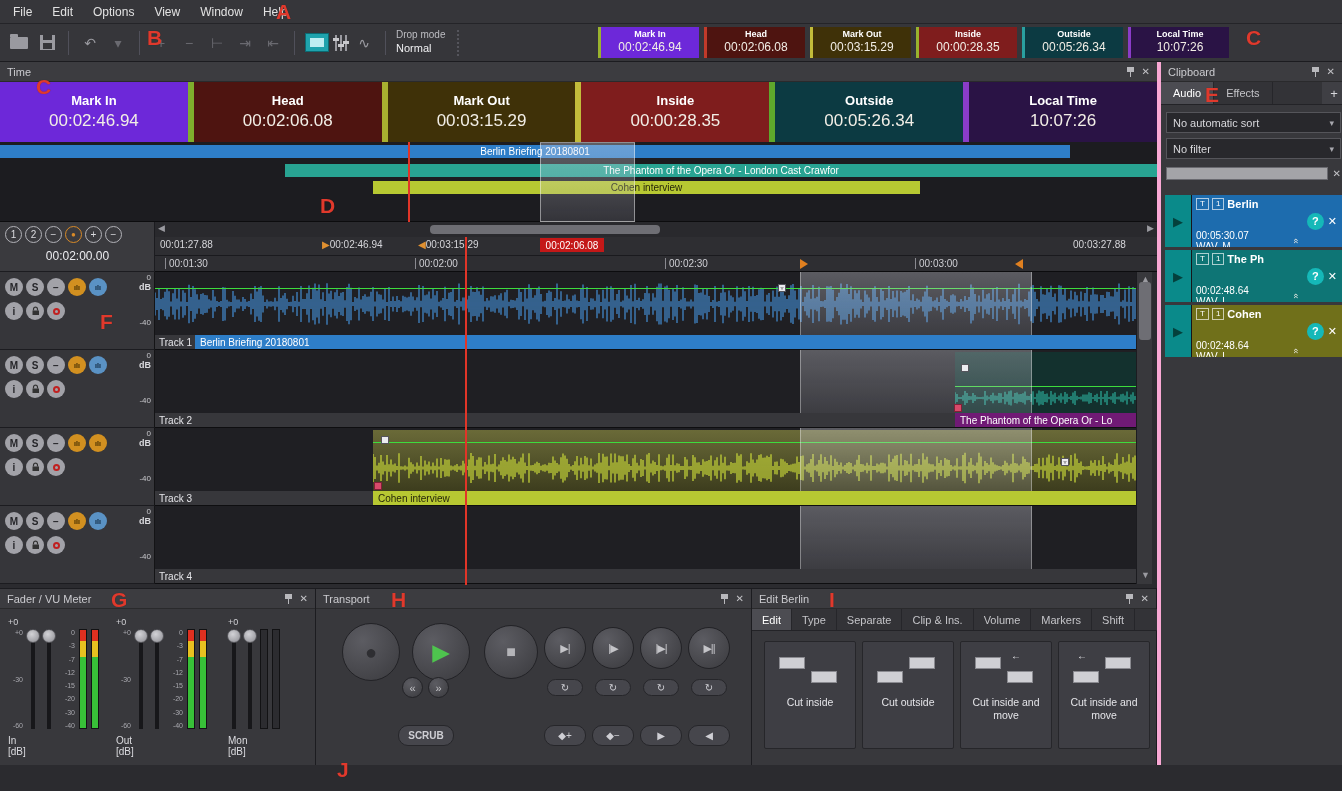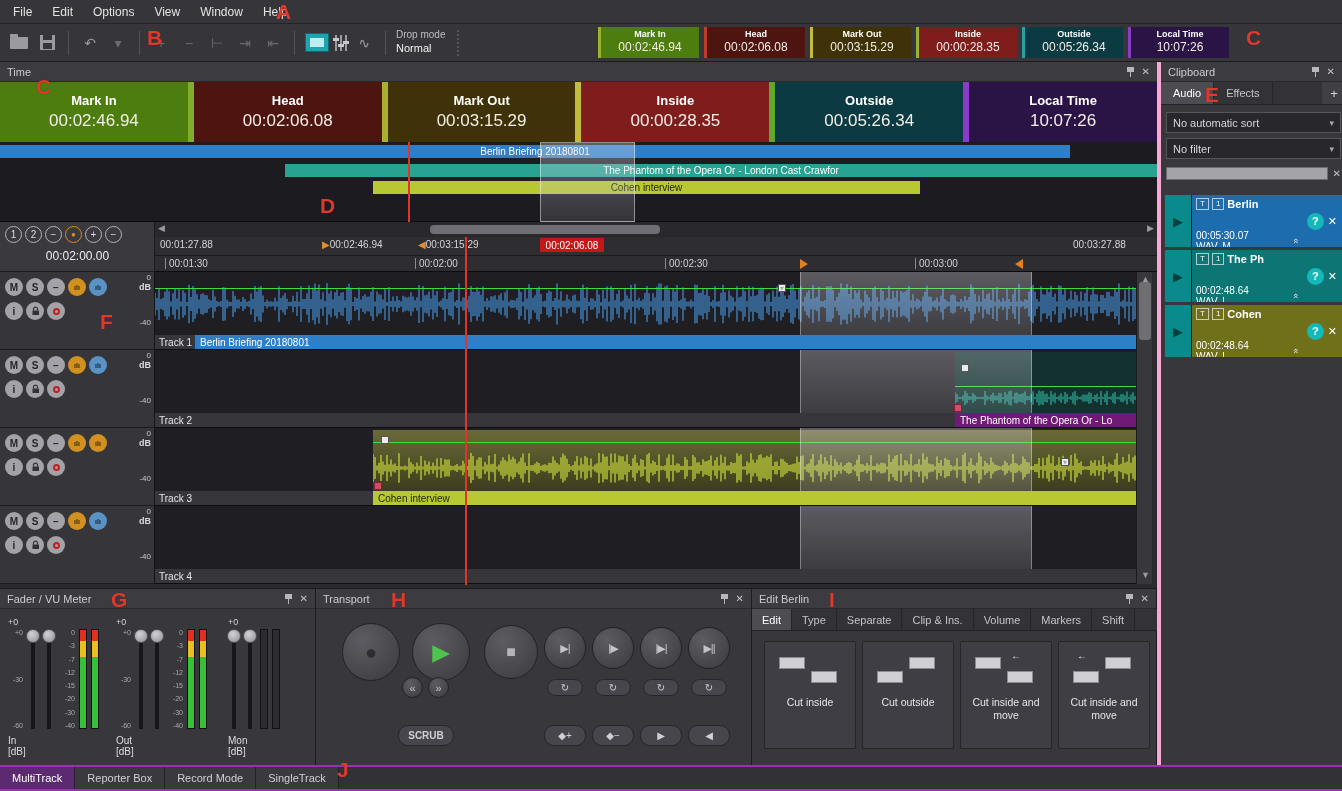--- a/index.html
+++ b/index.html
@@ -27,21 +27,21 @@
 .dropmode{display:flex;flex-direction:column;justify-content:center;line-height:1.25}
 .dropmode .l1{font-size:10px;color:#bdbdc2}
 .dropmode .l2{font-size:11px;color:#f0f0f2;font-weight:normal}
 .dots{width:4px;height:26px;border-left:2px dotted #55555c;margin:0 4px}
 
 #smallboxes{position:absolute;left:598px;top:27px;display:flex;gap:5px}
 .sbox{width:101px;height:31px;display:flex;flex-direction:column;align-items:center;justify-content:center;border-left:3px solid #888}
 .sbox .sl{font-size:9px;font-weight:bold;color:#fff;line-height:1.1}
 .sbox .sv{font-size:12px;color:#f2eee6;line-height:1.2}
 
-.c1{background:#4d7c0f}.c2{background:#4e1410}.c3{background:#3f3108}.c4{background:#7f1d1d}.c5{background:#0c3a42}.c6{background:#2a1345}
+.c1{background:#6d28d9}.c2{background:#4e1410}.c3{background:#3f3108}.c4{background:#7f1d1d}.c5{background:#0c3a42}.c6{background:#2a1345}
 .a1{border-color:#9ab32e}.a2{border-color:#c03a2a}.a3{border-color:#c2bc3a}.a4{border-color:#9ab32e}.a5{border-color:#2aa0a0}.a6{border-color:#8a3cc8}
 
 .phead{height:20px;background:#3c3c40;display:flex;align-items:center;padding:0 7px;font-size:11px;color:#cbcbcf;border-bottom:1px solid #2a2a2c}
 .phicons{margin-left:auto;display:flex;gap:7px;align-items:center}
 .closex{font-size:10px;color:#c2c2c6;cursor:default}
 
 #timepanel{position:absolute;left:0;top:62px;width:1157px;height:80px;background:#38383c}
 #tboxrow{position:absolute;left:0;top:20px;width:1157px;height:60px;display:flex}
 .tbox{flex:1;display:flex;flex-direction:column;align-items:center;justify-content:center;gap:3px}
 .tbox .bl{font-size:13px;font-weight:bold;color:#fff}
@@ -804,26 +804,20 @@
         <div class="cbfmt">WAV, L</div>
         <span class="chev">«</span>
       </div>
       <div class="cbright">
         <span class="qbtn">?</span>
         <span class="xbtn">✕</span>
       </div>
     </div>
   </div>
 
-  <div id="statusbar">
-    <span class="stab active">MultiTrack</span>
-    <span class="stab">Reporter Box</span>
-    <span class="stab">Record Mode</span>
-    <span class="stab">SingleTrack</span>
-  </div>
 
 <div class="ann" style="left: 276px; top: 0px;">A</div>
     <div class="ann" style="left: 147px; top: 26px;">B</div>
     <div class="ann" style="left: 1246px; top: 26px;">C</div>
     <div class="ann" style="left: 36px; top: 75px;">C</div>
     <div class="ann" style="left: 320px; top: 194px;">D</div>
     <div class="ann" style="left: 1205px; top: 83px;">E</div>
     <div class="ann" style="left: 100px; top: 310px;">F</div>
     <div class="ann" style="left: 111px; top: 588px;">G</div>
     <div class="ann" style="left: 391px; top: 588px;">H</div>

